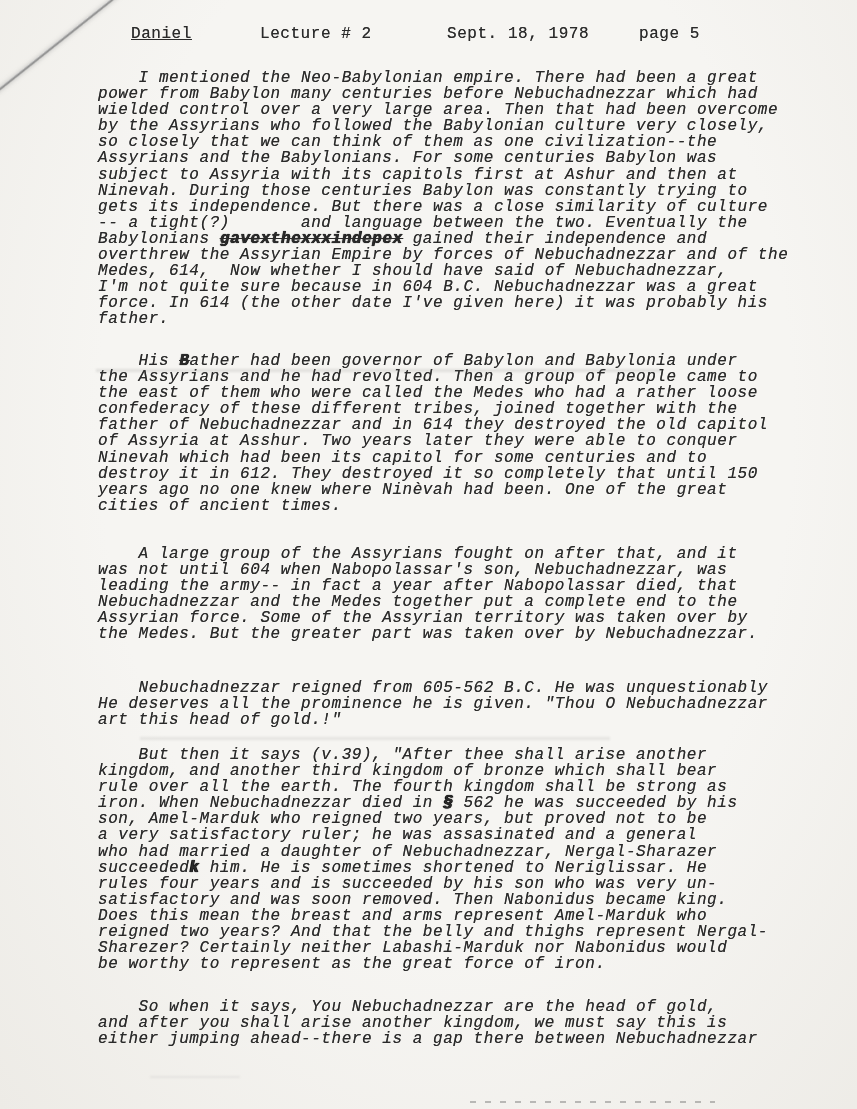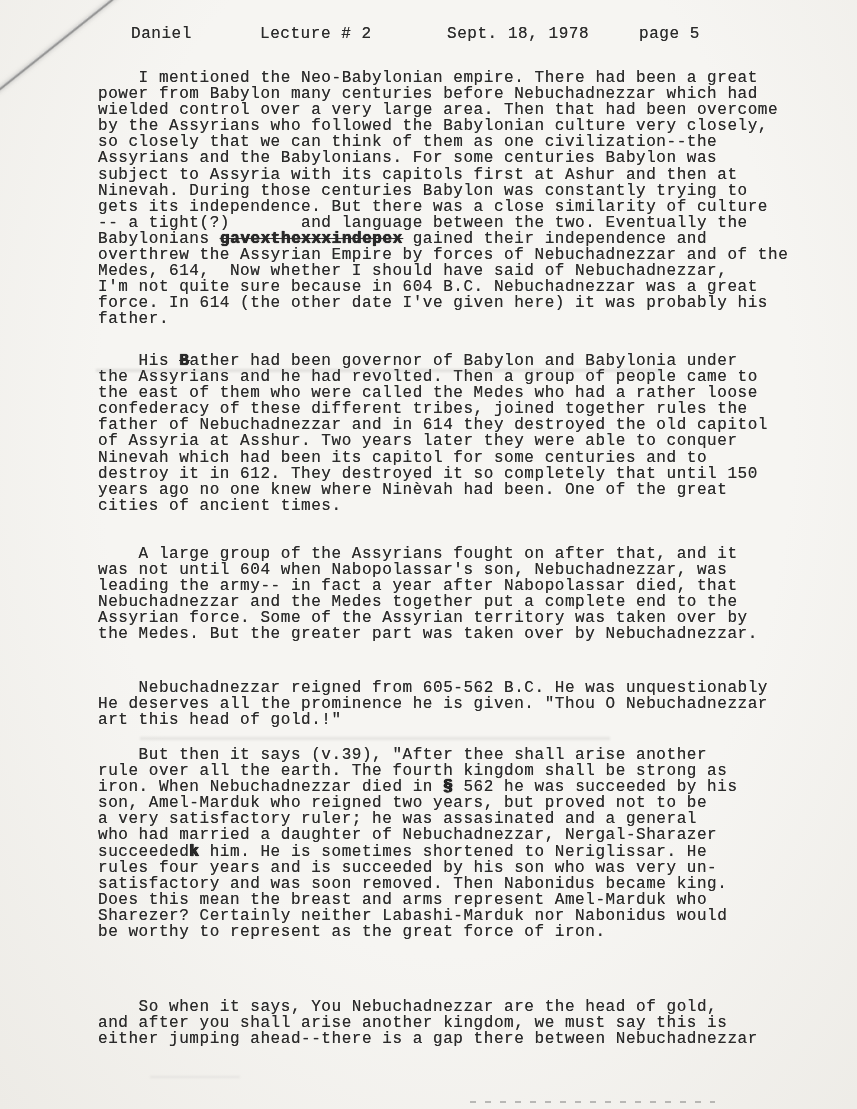--- a/index.html
+++ b/index.html
@@ -12,21 +12,21 @@
     background:radial-gradient(ellipse at 52% 38%, #f6f5f2 55%, #edebe6 100%);
     font-family:"Liberation Mono","DejaVu Sans Mono",monospace;
     color:var(--ink);
   }
   .page{position:absolute;inset:0;}
   .typed{
     font-size:16px;letter-spacing:0.55px;
     text-shadow:0 0 0.6px rgba(25,25,25,0.65);
   }
   .hdr-item{position:absolute;top:26px;white-space:pre;height:17px;line-height:17px;}
-  .para{position:absolute;left:98px;}
+  .para{position:absolute;left:98px;font-style:italic;}
   .line{white-space:pre;height:16.1px;line-height:16.1px;}
   .seg-x{
     font-weight:bold;
     text-decoration:line-through;
     text-shadow:0 0 1px #151515, 0.5px 0 #151515;
     text-align:center;
   }
   .seg-b{
     font-weight:bold;
     text-shadow:0 0 1.2px #0c0c0c, 0.7px 0 #0c0c0c, -0.7px 0 #0c0c0c;
@@ -47,21 +47,21 @@
     filter:blur(0.4px);
   }
 </style>
 </head>
 <body>
 
 <div class="page">
 
   <div class="diag-line"></div>
 
-  <div class="hdr-item typed" style="left:131px;">Daniel</div>
+  <div class="hdr-item typed" style="left:131px;text-decoration:underline;">Daniel</div>
   <div class="hdr-item typed" style="left:260px;">Lecture # 2</div>
   <div class="hdr-item typed" style="left:447px;">Sept. 18, 1978</div>
   <div class="hdr-item typed" style="left:639px;">page 5</div>
 
   <div>
       <div class="para typed" style="top: 70px;">
         <div class="line">    I mentioned the Neo-Babylonian empire. There had been a great</div>
         <div class="line">power from Babylon many centuries before Nebuchadnezzar which had</div>
         <div class="line">wielded control over a very large area. Then that had been overcome</div>
         <div class="line">by the Assyrians who followed the Babylonian culture very closely,</div>
@@ -75,21 +75,21 @@
         <div class="line">overthrew the Assyrian Empire by forces of Nebuchadnezzar and of the</div>
         <div class="line">Medes, 614,  Now whether I should have said of Nebuchadnezzar,</div>
         <div class="line">I'm not quite sure because in 604 B.C. Nebuchadnezzar was a great</div>
         <div class="line">force. In 614 (the other date I've given here) it was probably his</div>
         <div class="line">father.</div>
       </div>
       <div class="para typed" style="top: 353px;">
         <div class="line">    His <span class="seg-x">B</span>ather had been governor of Babylon and Babylonia under</div>
         <div class="line">the Assyrians and he had revolted. Then a group of people came to</div>
         <div class="line">the east of them who were called the Medes who had a rather loose</div>
-        <div class="line">confederacy of these different tribes, joined together rules the</div>
+        <div class="line">confederacy of these different tribes, joined together with the</div>
         <div class="line">father of Nebuchadnezzar and in 614 they destroyed the old capitol</div>
         <div class="line">of Assyria at Asshur. Two years later they were able to conquer</div>
         <div class="line">Ninevah which had been its capitol for some centuries and to</div>
         <div class="line">destroy it in 612. They destroyed it so completely that until 150</div>
         <div class="line">years ago no one knew where Ninèvah had been. One of the great</div>
         <div class="line">cities of ancient times.</div>
       </div>
       <div class="para typed" style="top: 546px;">
         <div class="line">    A large group of the Assyrians fought on after that, and it</div>
         <div class="line">was not until 604 when Nabopolassar's son, Nebuchadnezzar, was</div>
@@ -98,29 +98,31 @@
         <div class="line">Assyrian force. Some of the Assyrian territory was taken over by</div>
         <div class="line">the Medes. But the greater part was taken over by Nebuchadnezzar.</div>
       </div>
       <div class="para typed" style="top: 680px;">
         <div class="line">    Nebuchadnezzar reigned from 605-562 B.C. He was unquestionably</div>
         <div class="line">He deserves all the prominence he is given. "Thou O Nebuchadnezzar</div>
         <div class="line">art this head of gold.!"</div>
       </div>
       <div class="para typed" style="top: 747px;">
         <div class="line">    But then it says (v.39), "After thee shall arise another</div>
+        <div class="line">kingdom, and another third kingdom of bronze which shall bear</div>
         <div class="line">rule over all the earth. The fourth kingdom shall be strong as</div>
         <div class="line">iron. When Nebuchadnezzar died in <span class="seg-b">§</span> 562 he was succeeded by his</div>
         <div class="line">son, Amel-Marduk who reigned two years, but proved not to be</div>
         <div class="line">a very satisfactory ruler; he was assasinated and a general</div>
         <div class="line">who had married a daughter of Nebuchadnezzar, Nergal-Sharazer</div>
         <div class="line">succeeded<span class="seg-b">k</span> him. He is sometimes shortened to Neriglissar. He</div>
         <div class="line">rules four years and is succeeded by his son who was very un-</div>
         <div class="line">satisfactory and was soon removed. Then Nabonidus became king.</div>
         <div class="line">Does this mean the breast and arms represent Amel-Marduk who</div>
+        <div class="line">reigned two years? And that the belly and thighs represent Nergal-</div>
         <div class="line">Sharezer? Certainly neither Labashi-Marduk nor Nabonidus would</div>
         <div class="line">be worthy to represent as the great force of iron.</div>
       </div>
       <div class="para typed" style="top: 999px;">
         <div class="line">    So when it says, You Nebuchadnezzar are the head of gold,</div>
         <div class="line">and after you shall arise another kingdom, we must say this is</div>
         <div class="line">either jumping ahead--there is a gap there between Nebuchadnezzar</div>
       </div>
     </div>
 

